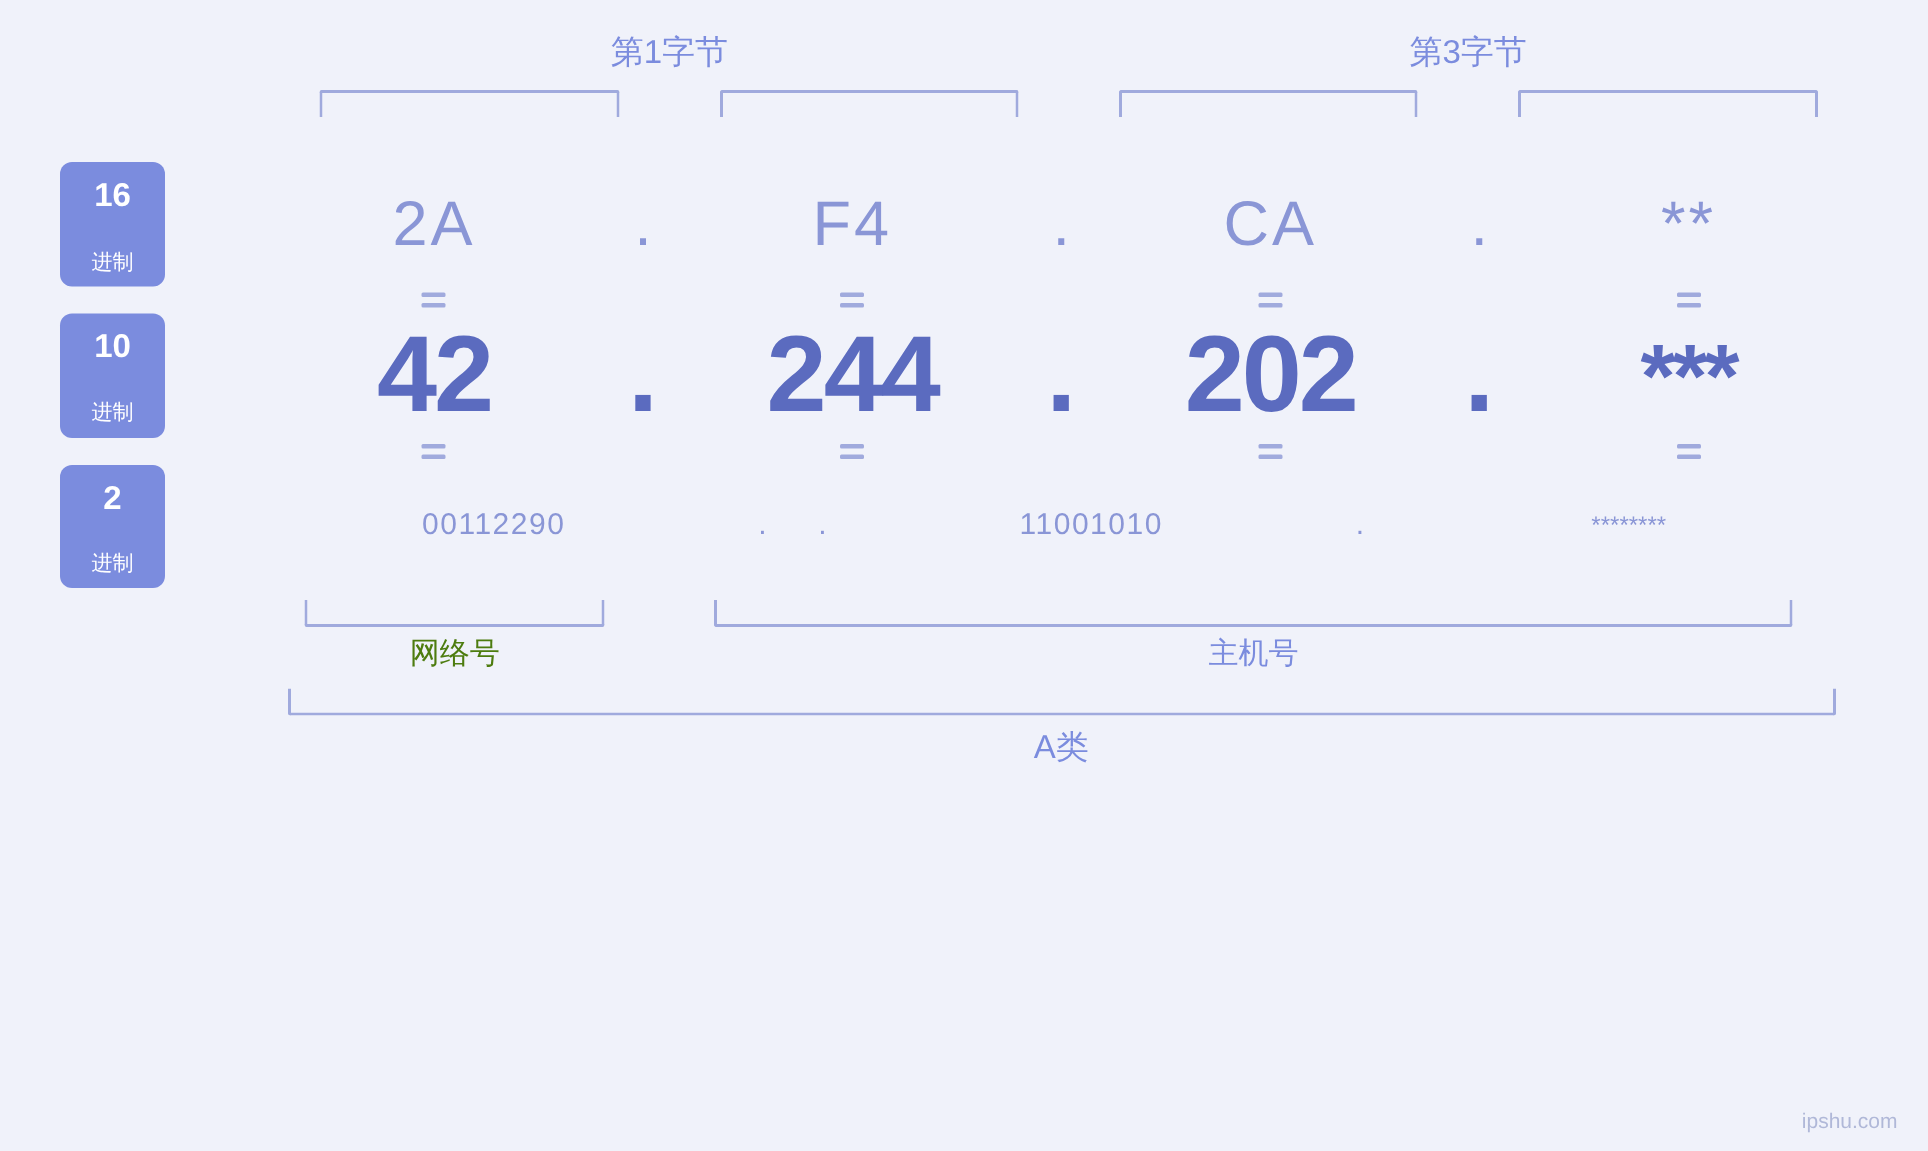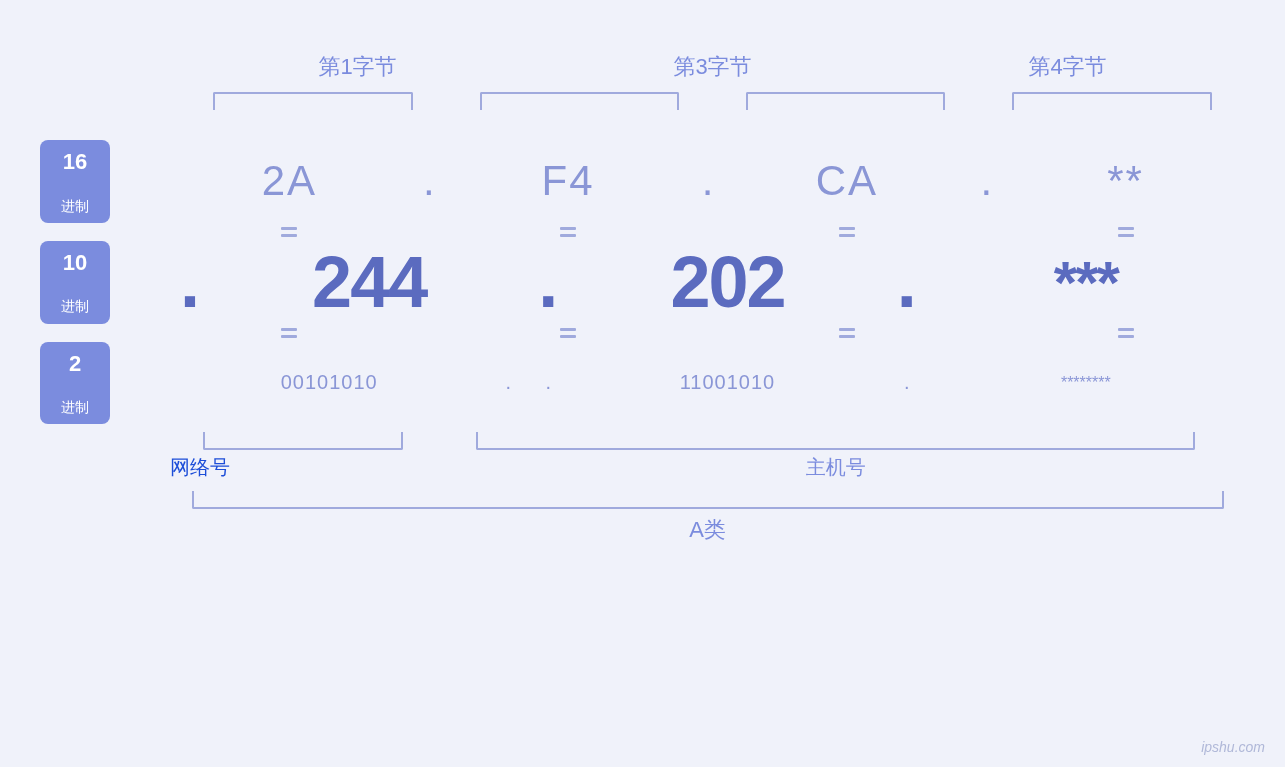--- a/index.html
+++ b/index.html
@@ -21,21 +21,20 @@
       padding: 20px 40px;
       position: relative;
     }
 
     
     .byte-headers {
       display: flex;
       width: 100%;
       padding-left: 140px;
       margin-bottom: 10px;
-      margin-top: 32px;
     }
     .byte-header {
       flex: 1;
       text-align: center;
       font-size: 22px;
       color: #7b8cde;
       font-weight: 400;
     }
 
     
@@ -190,23 +189,23 @@
       border-radius: 0 0 2px 2px;
     }
 
     .labels-row {
       display: flex;
       width: 100%;
       margin-top: 4px;
     }
     .net-label {
       flex: 1;
-      text-align: left;
+      text-align: center;
       font-size: 20px;
-      color: #1d4ed8;
+      color: #4d7c0f;
     }
     .host-label {
       flex: 3;
       text-align: center;
       font-size: 20px;
       color: #7b8cde;
       padding-right: 10px;
     }
 
     
@@ -234,21 +233,20 @@
       padding-right: 0;
     }
 
     
     .watermark {
       position: absolute;
       bottom: 12px;
       right: 20px;
       font-size: 14px;
       color: #b0b8d8;
-      font-style: italic;
     }
 
     
     .eq-symbol {
       display: inline-flex;
       flex-direction: column;
       gap: 4px;
       align-items: center;
     }
     .eq-symbol span {
@@ -260,21 +258,20 @@
     }
   </style>
 </head>
 <body>
 
 <div class="main-container">
 
   <div class="byte-headers">
     <div class="byte-header">第1字节</div>
     <div class="byte-header">第3字节</div>
-    <div class="byte-header">第4字节</div>
   </div>
 
   <div class="top-brackets">
     <div class="bracket-cell">
       <div class="bracket-top"></div>
     </div>
     <div class="bracket-cell">
       <div class="bracket-top"></div>
     </div>
     <div class="bracket-cell">
@@ -348,20 +345,23 @@
   </div>
 
   <div class="data-row">
     <div class="row-label">
       <div class="label-badge">
         <div class="num">10</div>
         <div class="unit">进制</div>
       </div>
     </div>
     <div class="values-row">
+      <div class="value-cell">
+        <span class="decimal-value">42</span>
+      </div>
       <div class="dot-cell">
         <span class="decimal-dot">.</span>
       </div>
       <div class="value-cell">
         <span class="decimal-value">244</span>
       </div>
       <div class="dot-cell">
         <span class="decimal-dot">.</span>
       </div>
       <div class="value-cell">
@@ -408,21 +408,21 @@
 
   <div class="data-row">
     <div class="row-label">
       <div class="label-badge">
         <div class="num">2</div>
         <div class="unit">进制</div>
       </div>
     </div>
     <div class="values-row">
       <div class="value-cell">
-        <span class="binary-value">00101010</span>
+        <span class="binary-value">00112290</span>
       </div>
       <div class="dot-cell">
         <span class="binary-dot">.</span>
       </div>
       <div class="dot-cell">
         <span class="binary-dot">.</span>
       </div>
       <div class="value-cell">
         <span class="binary-value">11001010</span>
       </div>

